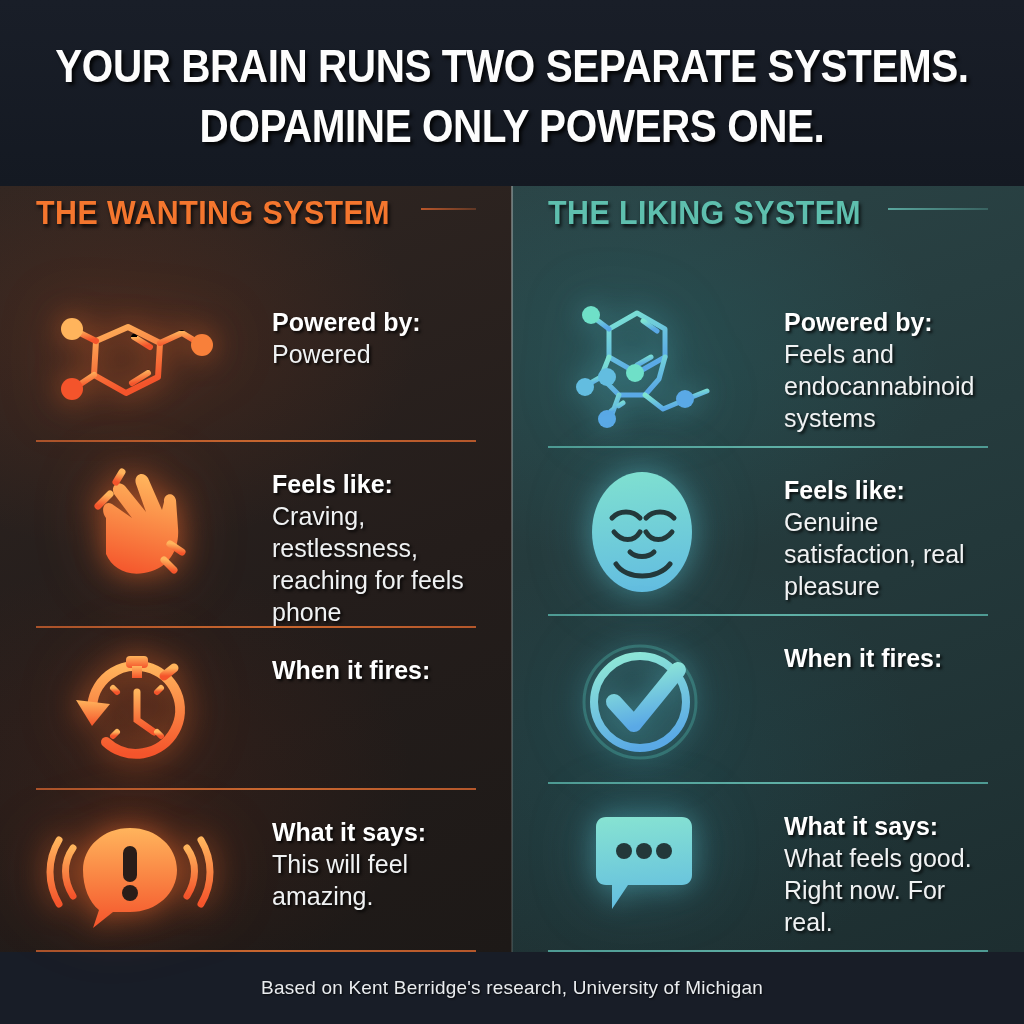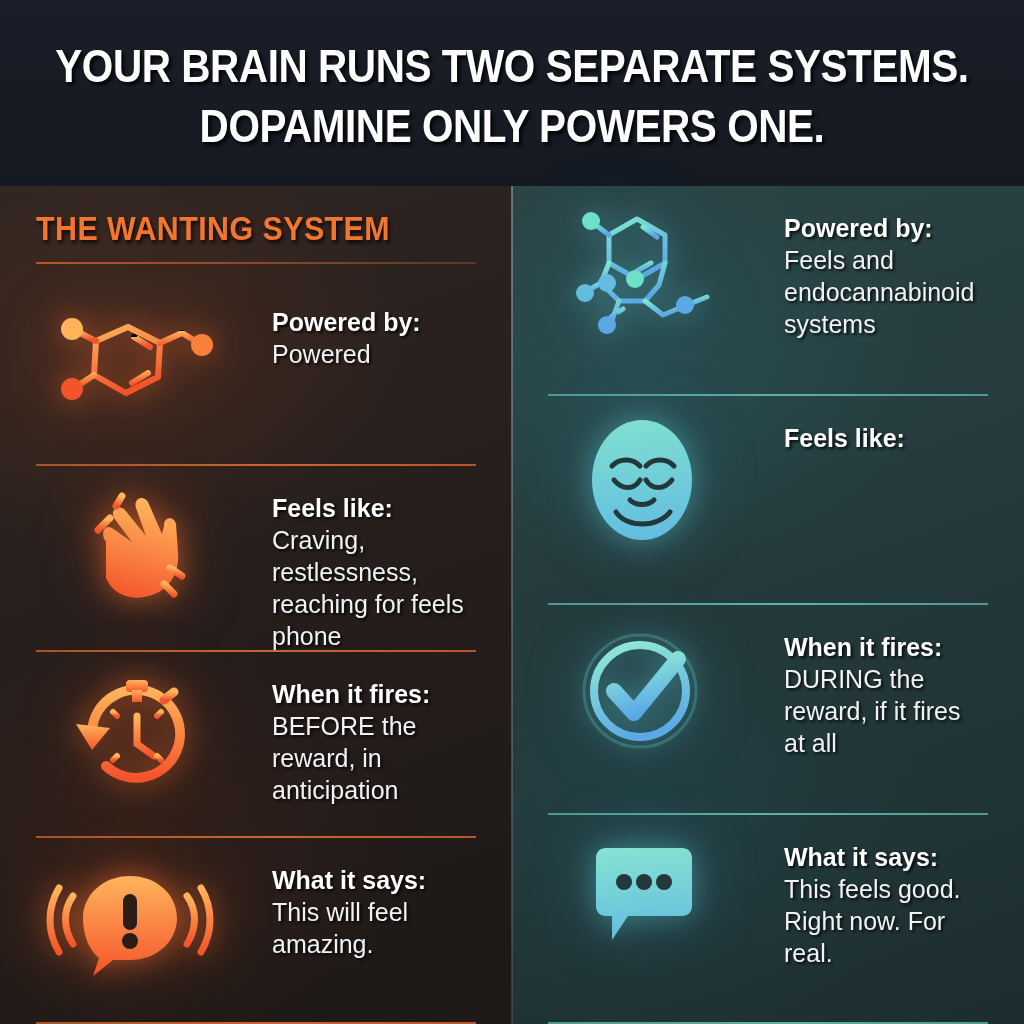--- a/index.html
+++ b/index.html
@@ -64,21 +64,21 @@
     position:absolute;
     left:511px; top:0; bottom:0;
     width:2px;
     background:linear-gradient(180deg,rgba(160,170,170,0.55),rgba(120,130,130,0.30));
     z-index:5;
   }
 
   
   .col-head {
     flex:0 0 94px;
-    display:flex; flex-direction:column;
+    display:flex; flex-direction:row;
     justify-content:center;
     padding-top:8px;
   }
   .col-title {
     font-weight:bold;
     font-size:33px;
     line-height:38px;
     letter-spacing:0.5px;
     transform:scaleX(0.92);
     transform-origin:left center;
@@ -259,21 +259,20 @@
                   <path d="M91 44 L95 40"></path>
                     <path d="M91 84 L95 88"></path>
                   <path d="M51 84 L47 88"></path>
                     <path d="M51 44 L47 40"></path>
                 </g>
               </g>
             </svg>
           </div>
           <div class="text-cell">
             <span class="lbl">When it fires:</span>
-            <span class="val">BEFORE the reward, in anticipation</span>
           </div>
         </div>
 
         <div class="row">
           <div class="icon-cell">
             <svg class="glow-warm" width="150" height="120" viewBox="0 0 150 120">
               <defs>
                 <linearGradient id="wg4" x1="0.3" y1="0" x2="0.3" y2="1">
                   <stop offset="0%" stop-color="#ffb45c"></stop>
                     <stop offset="100%" stop-color="#f4542b"></stop>
@@ -294,20 +293,24 @@
           <div class="text-cell">
             <span class="lbl">What it says:</span>
             <span class="val">This will feel amazing.</span>
           </div>
         </div>
 
       </div>
     </div>
 
     <div class="col col-right">
+      <div class="col-head">
+        <div class="col-title">THE LIKING SYSTEM</div>
+        <div class="head-rule"></div>
+      </div>
       <div class="rows">
 
         <div class="row">
           <div class="icon-cell">
             <svg class="glow-cool" width="150" height="130" viewBox="0 0 150 130">
               <defs>
                 <linearGradient id="cg1" x1="0" y1="0" x2="0.4" y2="1">
                   <stop offset="0%" stop-color="#7fe6d2"></stop>
                     <stop offset="100%" stop-color="#5aa9e6"></stop>
                 </linearGradient>
@@ -355,40 +358,40 @@
                 <path d="M60 50 C67 42 81 42 88 50"></path>
                 <path d="M28 64 C36 74 48 74 54 64"></path>
                 <path d="M60 64 C66 74 78 74 86 64"></path>
                 <path d="M44 84 C50 90 62 90 68 84"></path>
                 <path d="M30 96 C40 112 72 112 84 96"></path>
               </g>
             </svg>
           </div>
           <div class="text-cell">
             <span class="lbl">Feels like:</span>
+            <span class="val">Genuine satisfaction, real pleasure</span>
           </div>
         </div>
 
         <div class="row">
           <div class="icon-cell">
             <svg class="glow-cool" width="128" height="128" viewBox="0 0 128 128">
               <defs>
                 <linearGradient id="cg3" x1="0.2" y1="0" x2="0.5" y2="1">
                   <stop offset="0%" stop-color="#8fe8d6"></stop>
                     <stop offset="100%" stop-color="#5aa9e6"></stop>
                 </linearGradient>
               </defs>
               <circle cx="62" cy="66" r="56" fill="none" stroke="#4fb9ae" stroke-width="3" opacity="0.35"></circle>
               <circle cx="62" cy="66" r="46" fill="none" stroke="url(#cg3)" stroke-width="8"></circle>
               <path d="M36 66 L56 88 L100 34" fill="none" stroke="url(#cg3)" stroke-width="16" stroke-linecap="round" stroke-linejoin="round"></path>
             </svg>
           </div>
           <div class="text-cell">
             <span class="lbl">When it fires:</span>
-            <span class="val">DURING the reward, if it fires at all</span>
           </div>
         </div>
 
         <div class="row">
           <div class="icon-cell">
             <svg class="glow-cool" width="120" height="110" viewBox="0 0 120 110">
               <defs>
                 <linearGradient id="cg4" x1="0.3" y1="0" x2="0.4" y2="1">
                   <stop offset="0%" stop-color="#86e2d2"></stop>
                     <stop offset="100%" stop-color="#63bde0"></stop>
@@ -397,22 +400,25 @@
               <path d="M14 14 C14 8 18 4 24 4 L100 4 C106 4 110 8 110 14 L110 62
                        C110 68 106 72 100 72 L46 72 L30 96 L30 72 L24 72
                        C18 72 14 68 14 62 Z" fill="url(#cg4)"></path>
               <circle cx="42" cy="38" r="8" fill="#23383a"></circle>
               <circle cx="62" cy="38" r="8" fill="#23383a"></circle>
               <circle cx="82" cy="38" r="8" fill="#23383a"></circle>
             </svg>
           </div>
           <div class="text-cell">
             <span class="lbl">What it says:</span>
-            <span class="val">This feels good. Right now. For real.</span>
+            <span class="val">What feels good. Right now. For real.</span>
           </div>
         </div>
 
       </div>
     </div>
   </div>
 
+  <div class="footer">
+    <span class="footer-text">Based on Kent Berridge's research, University of Michigan</span>
+  </div>
 
 </div>
 
 </body></html>

